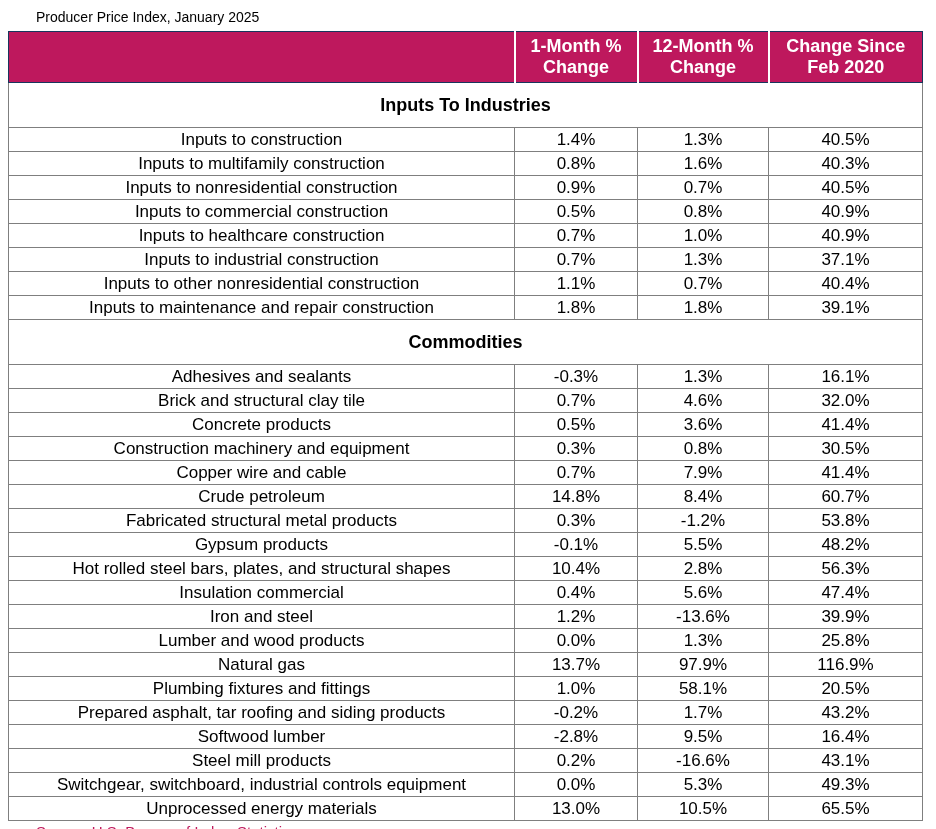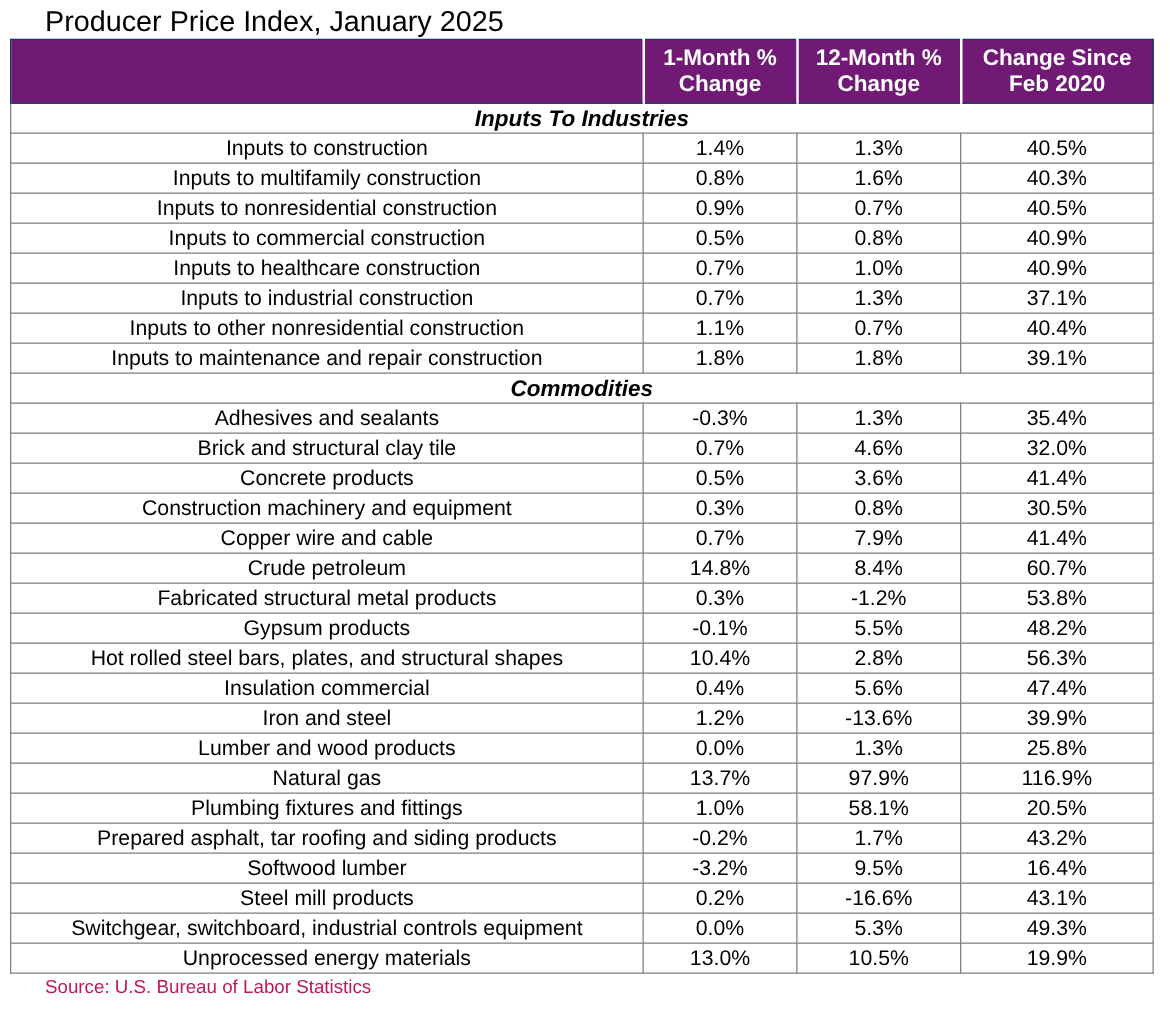--- a/index.html
+++ b/index.html
@@ -6,38 +6,38 @@
   html, body {
     margin: 0; padding: 0;
     width: 936px; height: 829px;
     background: #ffffff;
     font-family: "Liberation Sans", sans-serif;
     color: #000000;
   }
   .page { width: 936px; height: 829px; overflow: hidden; }
   .title {
     margin: 6px 0 3px 36px;
-    font-size: 23px;
+    font-size: 14px;
     line-height: 22px;
     font-weight: normal;
     color: #000000;
   }
   table.ppi {
     margin-left: 8px;
     width: 914px;
     border-collapse: collapse;
     table-layout: fixed;
   }
   table.ppi col.c-label { width: 506px; }
   table.ppi col.c-m1    { width: 123px; }
   table.ppi col.c-m12   { width: 131px; }
   table.ppi col.c-feb   { width: 154px; }
 
   table.ppi th {
-    background: #701a75;
+    background: #be185d;
     color: #ffffff;
     font-weight: bold;
     font-size: 18px;
     line-height: 1.18;
     text-align: center;
     vertical-align: middle;
     padding: 4px 6px;
     border: 1px solid #17365D;
     border-left: 2px solid #ffffff;
     height: 46px;
@@ -48,24 +48,23 @@
     border: 1px solid #7f7f7f;
     font-size: 17px;
     line-height: 20px;
     padding: 1px 6px;
     height: 24px;
     white-space: nowrap;
     overflow: hidden;
   }
   table.ppi tr.section-row td {
     font-weight: bold;
-    font-style: italic;
     font-size: 18px;
     text-align: center;
-    padding: 1px 2px;
+    padding: 12px 2px;
   }
   table.ppi td.label-cell { text-align: center; }
   table.ppi td.value-cell { text-align: center; }
 
   .source {
     margin: 2px 0 16px 36px;
     font-size: 15px;
     line-height: 18px;
     color: #be185d;
   }
@@ -144,21 +143,21 @@
           <td class="value-cell">1.8%</td>
           <td class="value-cell">39.1%</td>
         </tr>
         <tr class="section-row">
           <td colspan="4">Commodities</td>
         </tr>
         <tr>
           <td class="label-cell">Adhesives and sealants</td>
           <td class="value-cell">-0.3%</td>
           <td class="value-cell">1.3%</td>
-          <td class="value-cell">35.4%</td>
+          <td class="value-cell">16.1%</td>
         </tr>
         <tr>
           <td class="label-cell">Brick and structural clay tile</td>
           <td class="value-cell">0.7%</td>
           <td class="value-cell">4.6%</td>
           <td class="value-cell">32.0%</td>
         </tr>
         <tr>
           <td class="label-cell">Concrete products</td>
           <td class="value-cell">0.5%</td>
@@ -232,40 +231,40 @@
           <td class="value-cell">20.5%</td>
         </tr>
         <tr>
           <td class="label-cell">Prepared asphalt, tar roofing and siding products</td>
           <td class="value-cell">-0.2%</td>
           <td class="value-cell">1.7%</td>
           <td class="value-cell">43.2%</td>
         </tr>
         <tr>
           <td class="label-cell">Softwood lumber</td>
-          <td class="value-cell">-3.2%</td>
+          <td class="value-cell">-2.8%</td>
           <td class="value-cell">9.5%</td>
           <td class="value-cell">16.4%</td>
         </tr>
         <tr>
           <td class="label-cell">Steel mill products</td>
           <td class="value-cell">0.2%</td>
           <td class="value-cell">-16.6%</td>
           <td class="value-cell">43.1%</td>
         </tr>
         <tr>
           <td class="label-cell">Switchgear, switchboard, industrial controls equipment</td>
           <td class="value-cell">0.0%</td>
           <td class="value-cell">5.3%</td>
           <td class="value-cell">49.3%</td>
         </tr>
         <tr>
           <td class="label-cell">Unprocessed energy materials</td>
           <td class="value-cell">13.0%</td>
           <td class="value-cell">10.5%</td>
-          <td class="value-cell">19.9%</td>
+          <td class="value-cell">65.5%</td>
         </tr>
       </tbody>
   </table>
 
   <div class="source">Source: U.S. Bureau of Labor Statistics</div>
 
 </div>
 
 </body></html>

